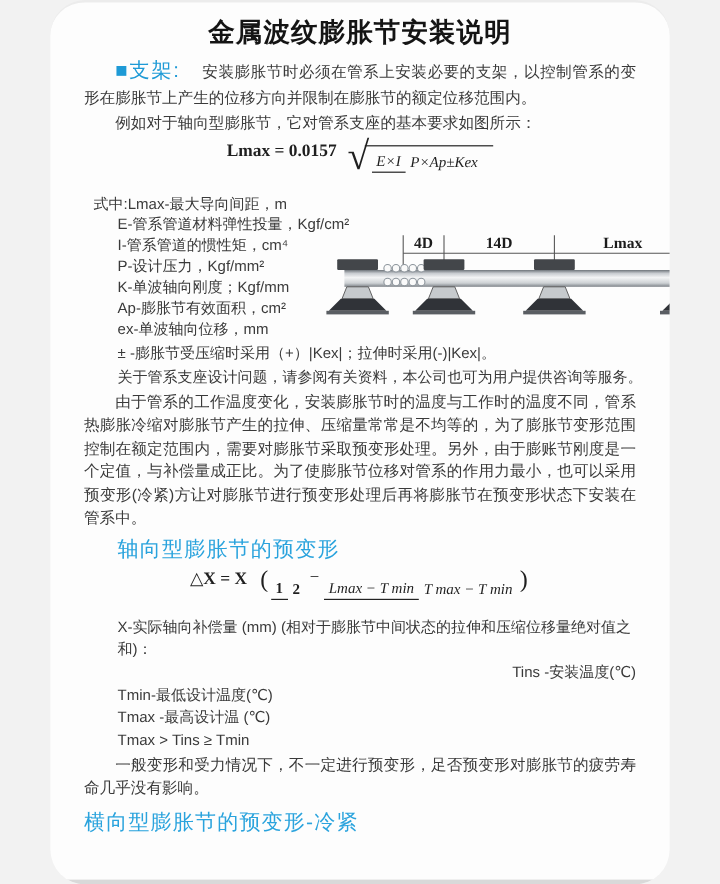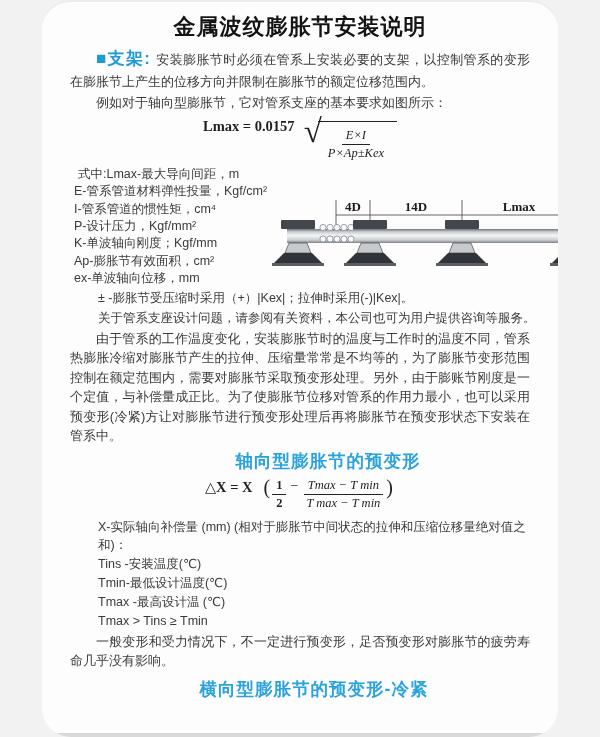--- a/index.html
+++ b/index.html
@@ -6,50 +6,50 @@
   .page{
     width:516px;height:737px;margin:0 auto;position:relative;overflow:hidden;
     background:#fdfdfd;box-sizing:border-box;
     border-top:2px solid #ececec;
     font-family:"Liberation Sans","DejaVu Sans",sans-serif;color:#3a3a3a;border-radius:29px;
   }
   .page-bottom-edge{position:absolute;left:0;bottom:0;width:100%;height:4px;background:#d9d9d9;}
   h1.title{margin:12px 0 8px;text-align:center;font-size:22px;line-height:26px;font-weight:700;color:#141414;letter-spacing:1px;}
   .body-p{font-size:13px;line-height:21.5px;margin:0 28px;text-align:justify;}
   .indent{text-indent:26px;}
-  .inline-head{color:#1e9ad6;font-size:17px;font-weight:700;margin-right:5px;letter-spacing:1px;}
+  .inline-head{color:#1e9ad6;font-size:17px;font-weight:400;margin-right:18px;letter-spacing:1px;}
   .sec-head{margin:9px 0 4px 30px;font-size:17px;line-height:22px;font-weight:700;}
   .sec-head .sq{color:#1e9ad6;margin-right:1px;}
   .sec-head .sec-txt{color:#1693ab;letter-spacing:1px;}
-  .sub-title{font-size:17.5px;line-height:22px;font-weight:700;color:#2aa3dd;letter-spacing:1px;text-align:center;}
+  .sub-title{font-size:17.5px;line-height:22px;font-weight:400;color:#2aa3dd;letter-spacing:1px;}
   .sub-title.ind{margin:4px 0 2px 56px;}
   .sub-title.noind{margin:8px 0 2px 28px;}
 
   
   .formula{display:flex;justify-content:center;
     font-family:"Liberation Serif","DejaVu Serif",serif;color:#1f1f1f;}
   .f1{margin:4px 0 4px;min-height:40px;}
   .f2{margin:6px 0 4px;min-height:36px;}
   .f-lhs{font-weight:700;font-size:14.5px;margin-right:9px;}
   .sqrt{display:inline-flex;align-items:flex-start;}
   .rad{font-size:33px;line-height:1;margin-right:-4px;transform:translateY(-3px);}
   .sqrt-body{border-top:1.6px solid #222;padding:3px 9px 0 6px;margin-top:3px;}
-  .frac{display:inline-flex;flex-direction:column;align-items:center;font-size:12.5px;line-height:1.25;}
+  .frac{display:inline-flex;flex-direction:row;align-items:center;font-size:12.5px;line-height:1.25;}
   .frac .fnum{padding:0 4px 1px;border-bottom:1.1px solid #222;}
   .frac .fden{padding:1px 4px 0;}
   .frac.it{font-style:italic;}
   .frac.bold{font-weight:700;}
   .paren{font-size:20px;line-height:1;margin:0 2px;transform:translateY(-1px);}
   .minus{font-size:14px;margin:0 4px;}
 
   
   .def-block{position:relative;height:122px;margin-top:3px;}
   .def-line{font-size:12.5px;line-height:17.4px;margin:0;white-space:nowrap;}
   .def-first{margin-left:36px;}
-  .def-rest{margin-left:32px;}
+  .def-rest{margin-left:56px;}
   .note-p{font-size:12.5px;line-height:20.5px;margin:0 28px 0 56px;white-space:nowrap;}
   .diagram-svg{position:absolute;left:241px;top:26px;overflow:visible;}
 
   .temps-p{font-size:12.5px;line-height:18px;margin:0 28px 0 56px;}
 </style>
 </head>
 <body>
 
 <div class="page">
 
@@ -157,28 +157,28 @@
 
   <div class="formula f2">
     <span class="f-lhs">△X = X</span>
     <span class="paren">(</span>
     <span class="frac bold">
       <span class="fnum">1</span>
       <span class="fden">2</span>
     </span>
     <span class="minus">−</span>
     <span class="frac it">
-      <span class="fnum">Tmax − T min</span>
+      <span class="fnum">Lmax − T min</span>
       <span class="fden">T max − T min</span>
     </span>
     <span class="paren">)</span>
   </div>
 
   <p class="temps-p" style="line-height:18.5px;margin-top:1px;">X-实际轴向补偿量 (mm) (相对于膨胀节中间状态的拉伸和压缩位移量绝对值之和)：</p>
-  <p class="temps-p" style="line-height:19px;">Tins -安装温度(℃)</p>
+  <p class="temps-p" style="line-height:19px;text-align:right;">Tins -安装温度(℃)</p>
   <p class="temps-p" style="line-height:19px;">Tmin-最低设计温度(℃)</p>
   <p class="temps-p" style="line-height:19px;">Tmax -最高设计温 (℃)</p>
   <p class="temps-p" style="line-height:19px;">Tmax &gt; Tins ≥ Tmin</p>
   <p class="body-p indent" style="line-height:19px;margin-top:1px;">一般变形和受力情况下，不一定进行预变形，足否预变形对膨胀节的疲劳寿命几乎没有影响。</p>
 
   <div class="sub-title noind">横向型膨胀节的预变形-冷紧</div>
 
   <div class="page-bottom-edge"></div>
 </div>
 

